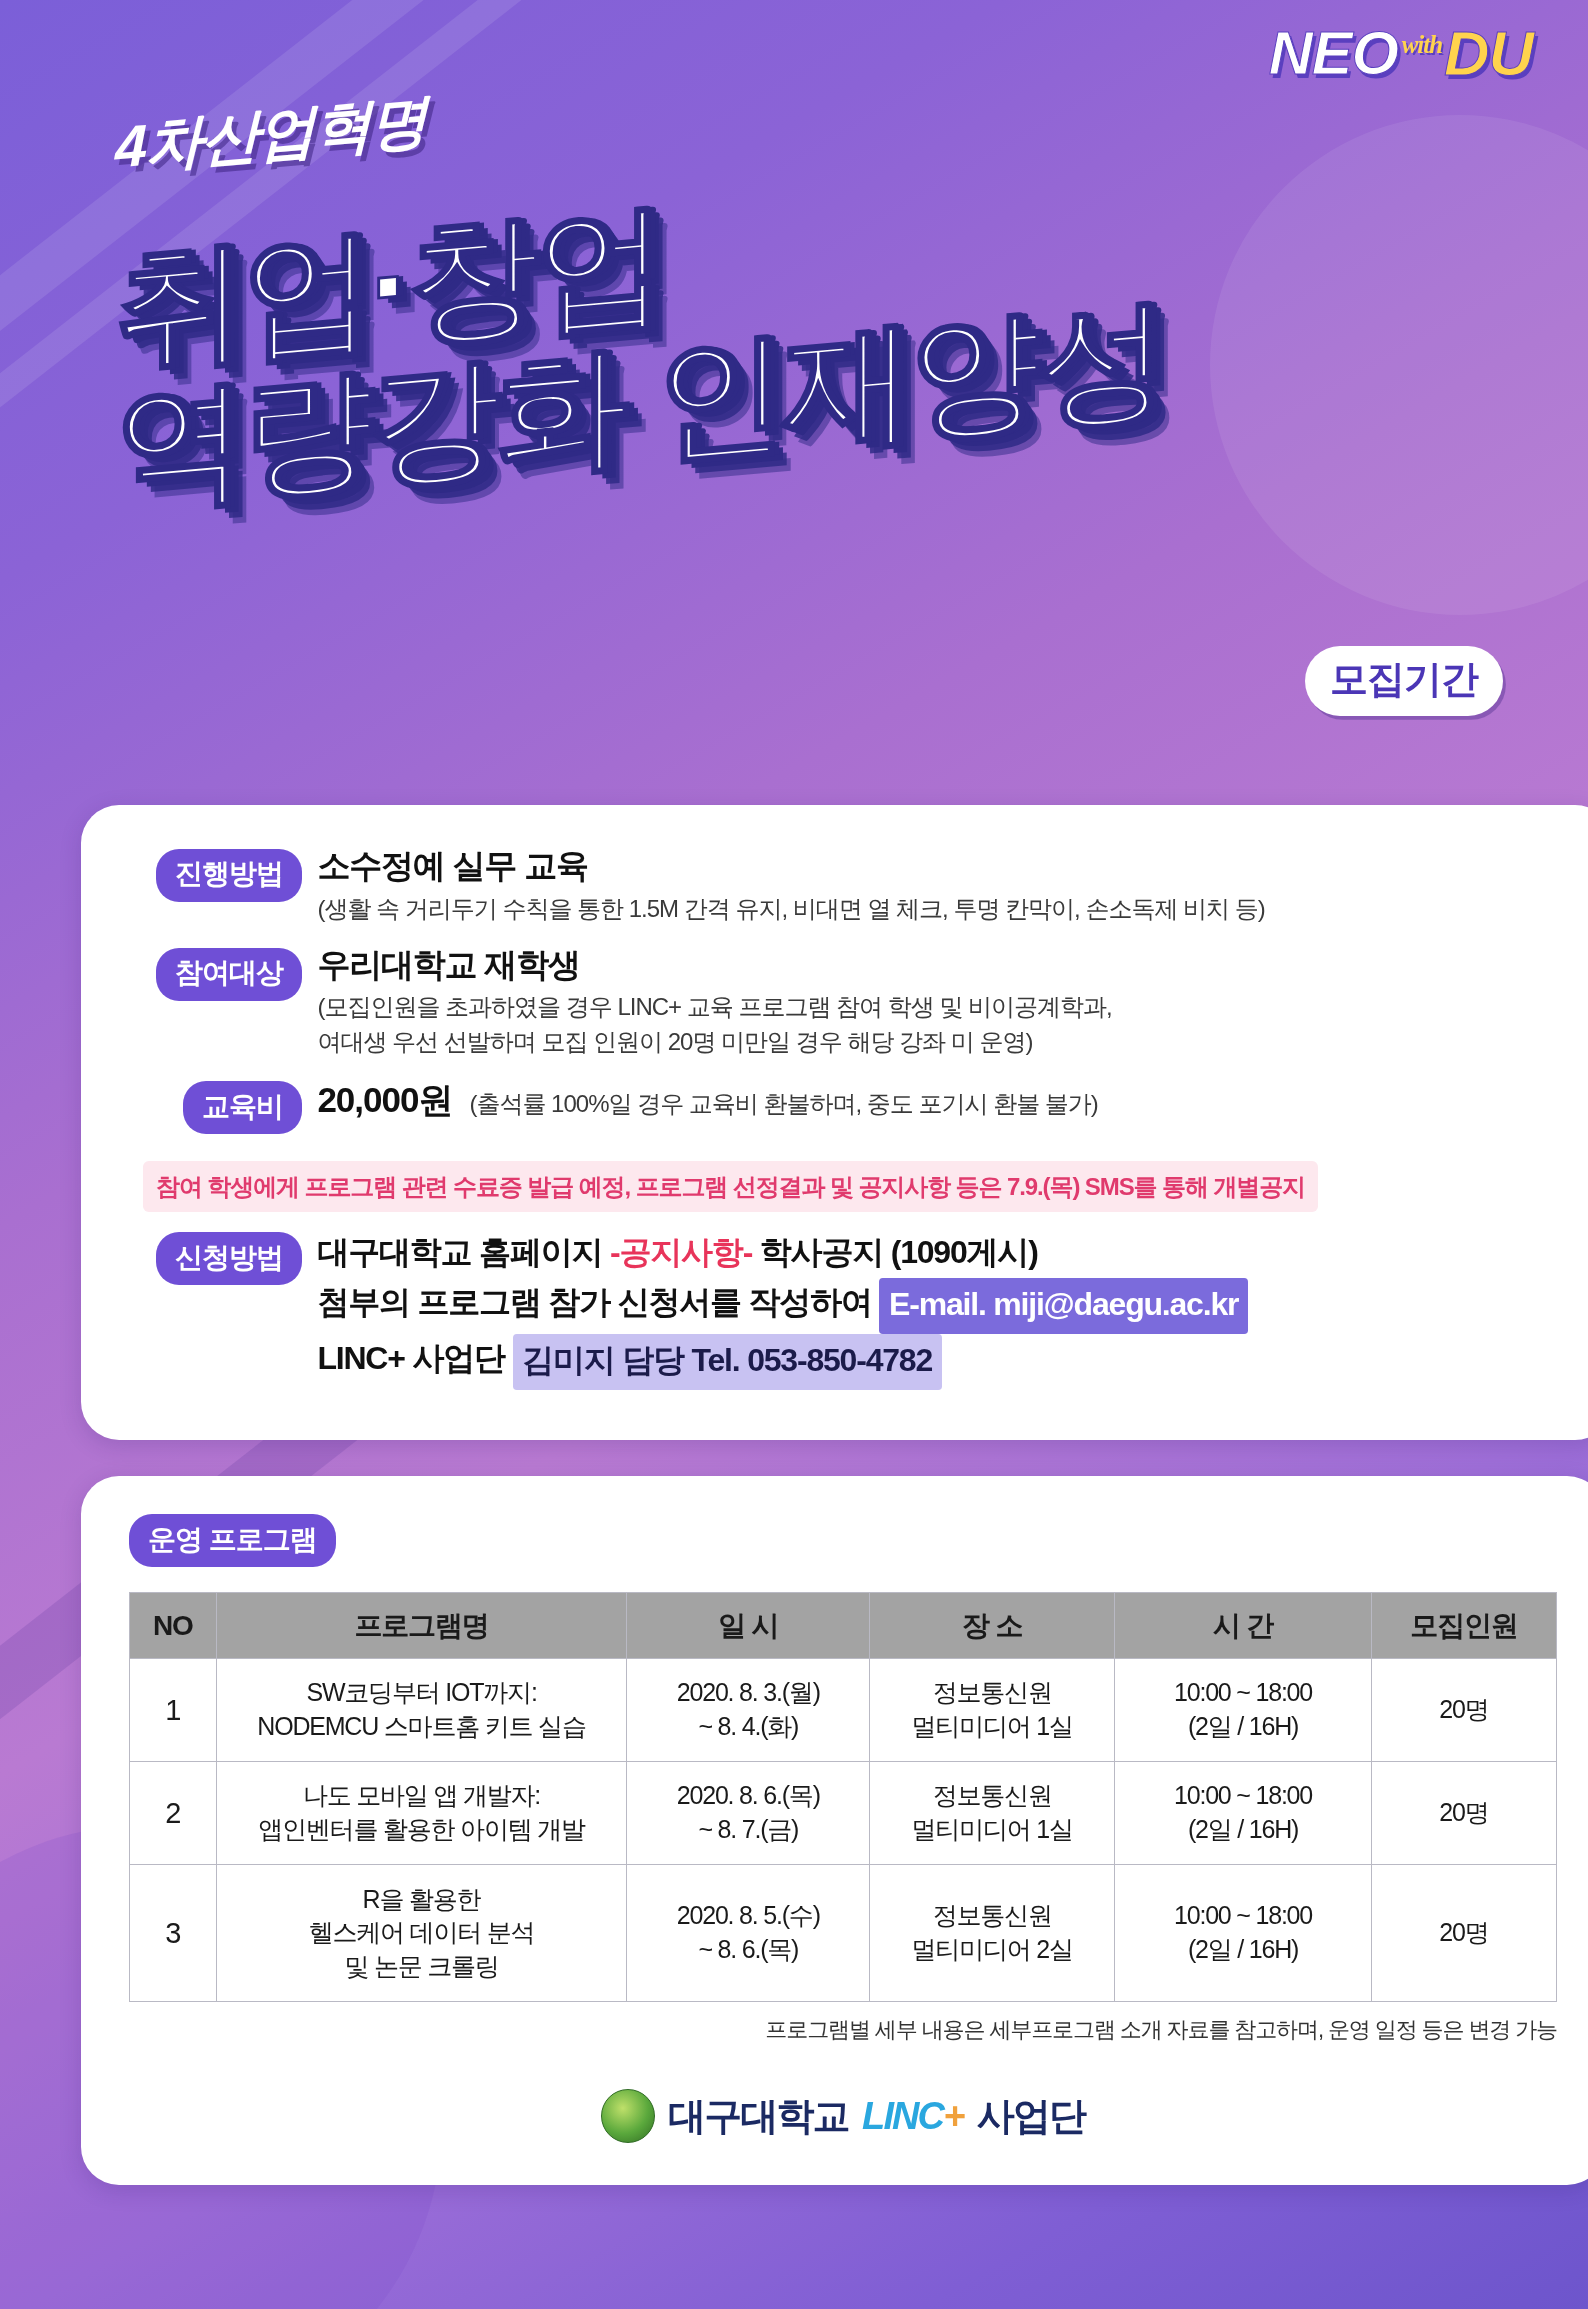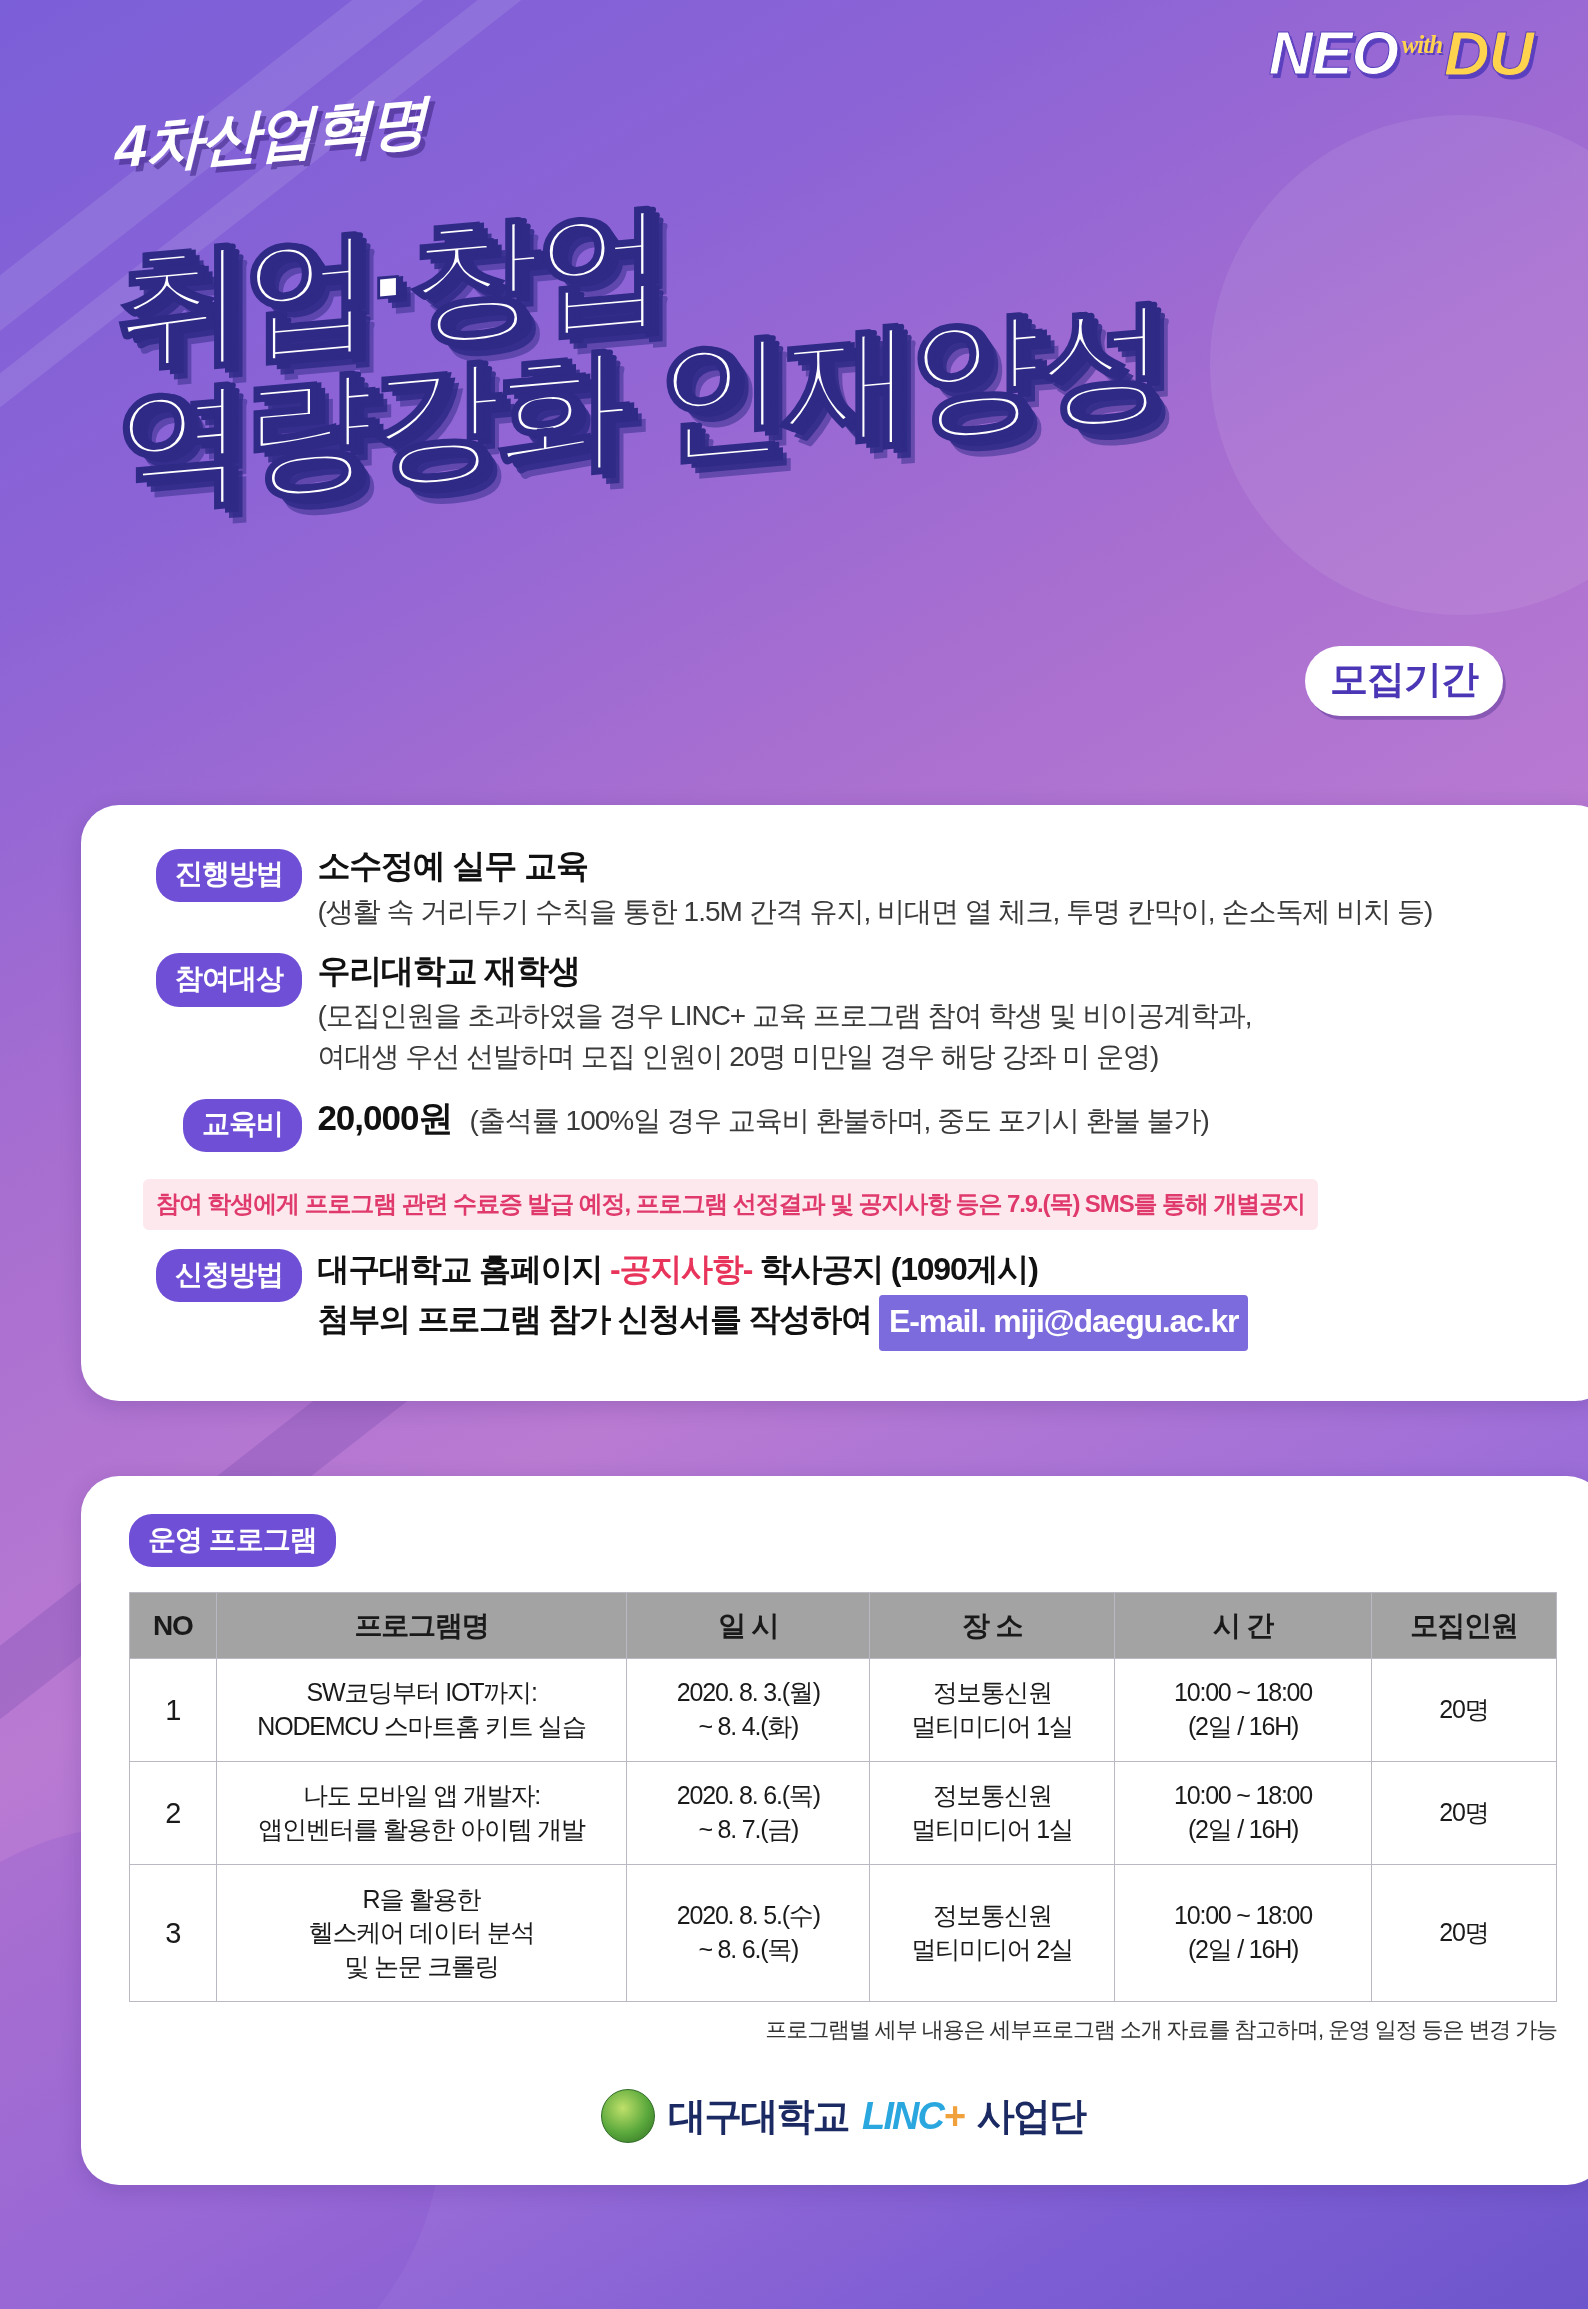--- a/index.html
+++ b/index.html
@@ -166,21 +166,21 @@
     flex: 1;
   }
   .b-head {
     font-size: 33px;
     font-weight: 800;
     color: #111;
     letter-spacing: -1.2px;
     line-height: 1.3;
   }
   .b-sub {
-    font-size: 28px;
+    font-size: 24px;
     color: #3a3a3a;
     letter-spacing: -1px;
     line-height: 1.45;
     margin-top: 3.8px;
   }
   .price-line {
     display: flex;
     align-items: baseline;
     gap: 17px;
     flex-wrap: wrap;
@@ -370,20 +370,24 @@
       </div>
       <div class="body">
         <div class="apply-line">
           <span>대구대학교 홈페이지</span>
           <span class="red">-공지사항-</span>
           <span>학사공지 (1090게시)</span>
         </div>
         <div class="apply-line">
           <span>첨부의 프로그램 참가 신청서를 작성하여</span>
           <span class="hl-blue">E-mail. miji@daegu.ac.kr</span>
+        </div>
+        <div class="apply-line">
+          <span>LINC+ 사업단</span>
+          <span class="hl-light">김미지 담당 Tel. 053-850-4782</span>
         </div>
       </div>
     </div>
   </div>
 
   <div class="card" id="card-program">
     <div class="prog-title">
       <span class="tag">운영 프로그램</span>
     </div>
 

